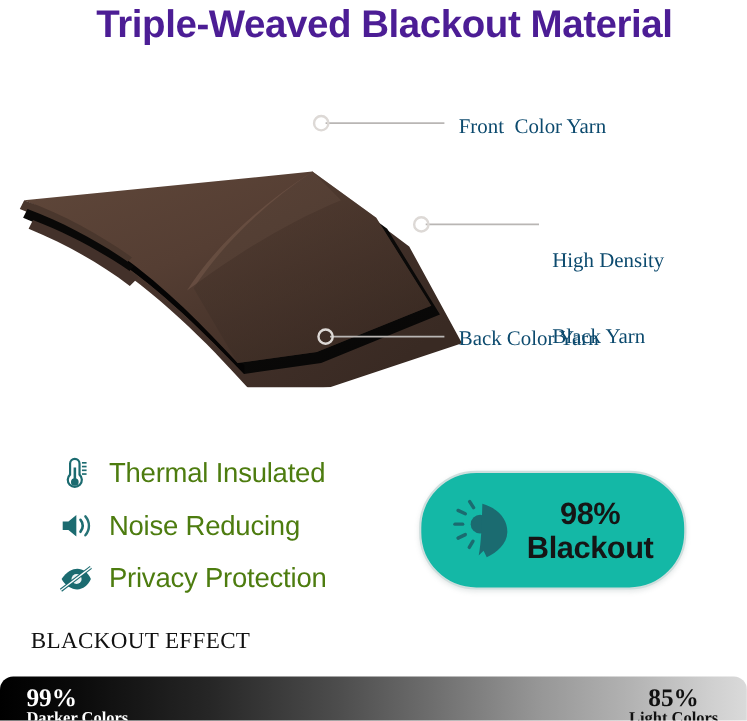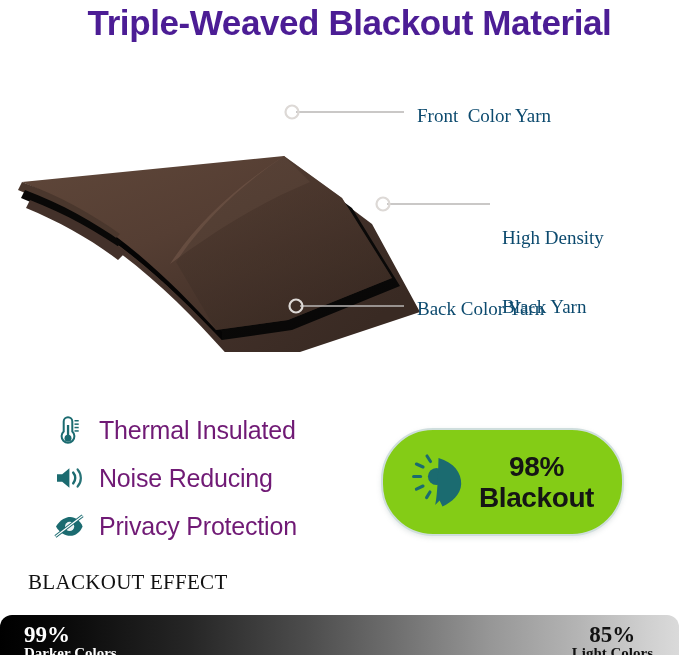--- a/index.html
+++ b/index.html
@@ -72,36 +72,36 @@
     width: 34px;
     height: 32px;
     flex: 0 0 34px;
     display: flex;
     align-items: center;
     justify-content: center;
   }
   .feature-label {
     font-family: "Liberation Sans", sans-serif;
     font-size: 25px;
-    color: #701a75;
+    color: #4d7c0f;
     margin-left: 13px;
     white-space: nowrap;
     letter-spacing: -0.2px;
   }
 
   
   .badge {
     position: absolute;
     left: 381px;
     top: 428px;
     width: 239px;
     height: 104px;
     border: 2px solid #cfdedd;
     border-radius: 52px;
-    background: #84cc16;
+    background: #14b8a6;
     box-shadow: 0 2px 5px rgba(120,140,140,0.20);
     display: flex;
     align-items: center;
     justify-content: center;
   }
   .badge-icon {
     width: 62px;
     height: 62px;
     flex: 0 0 62px;
     margin-right: 6px;

